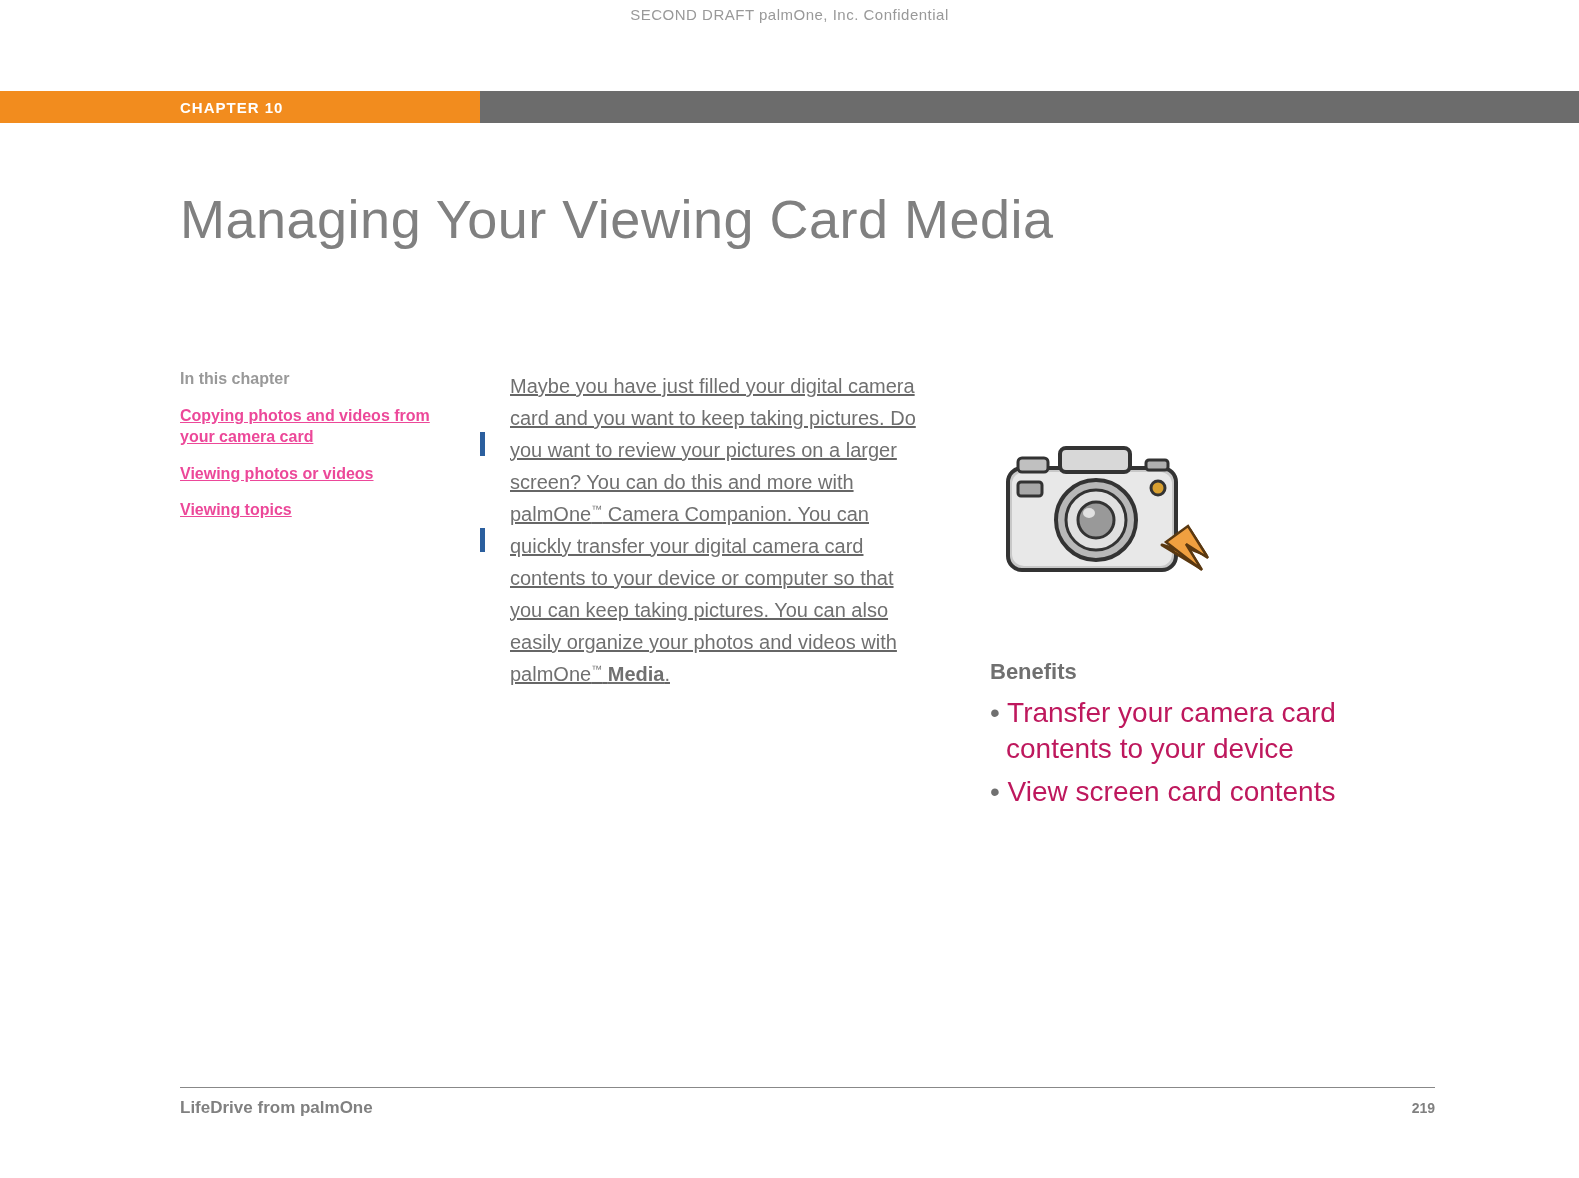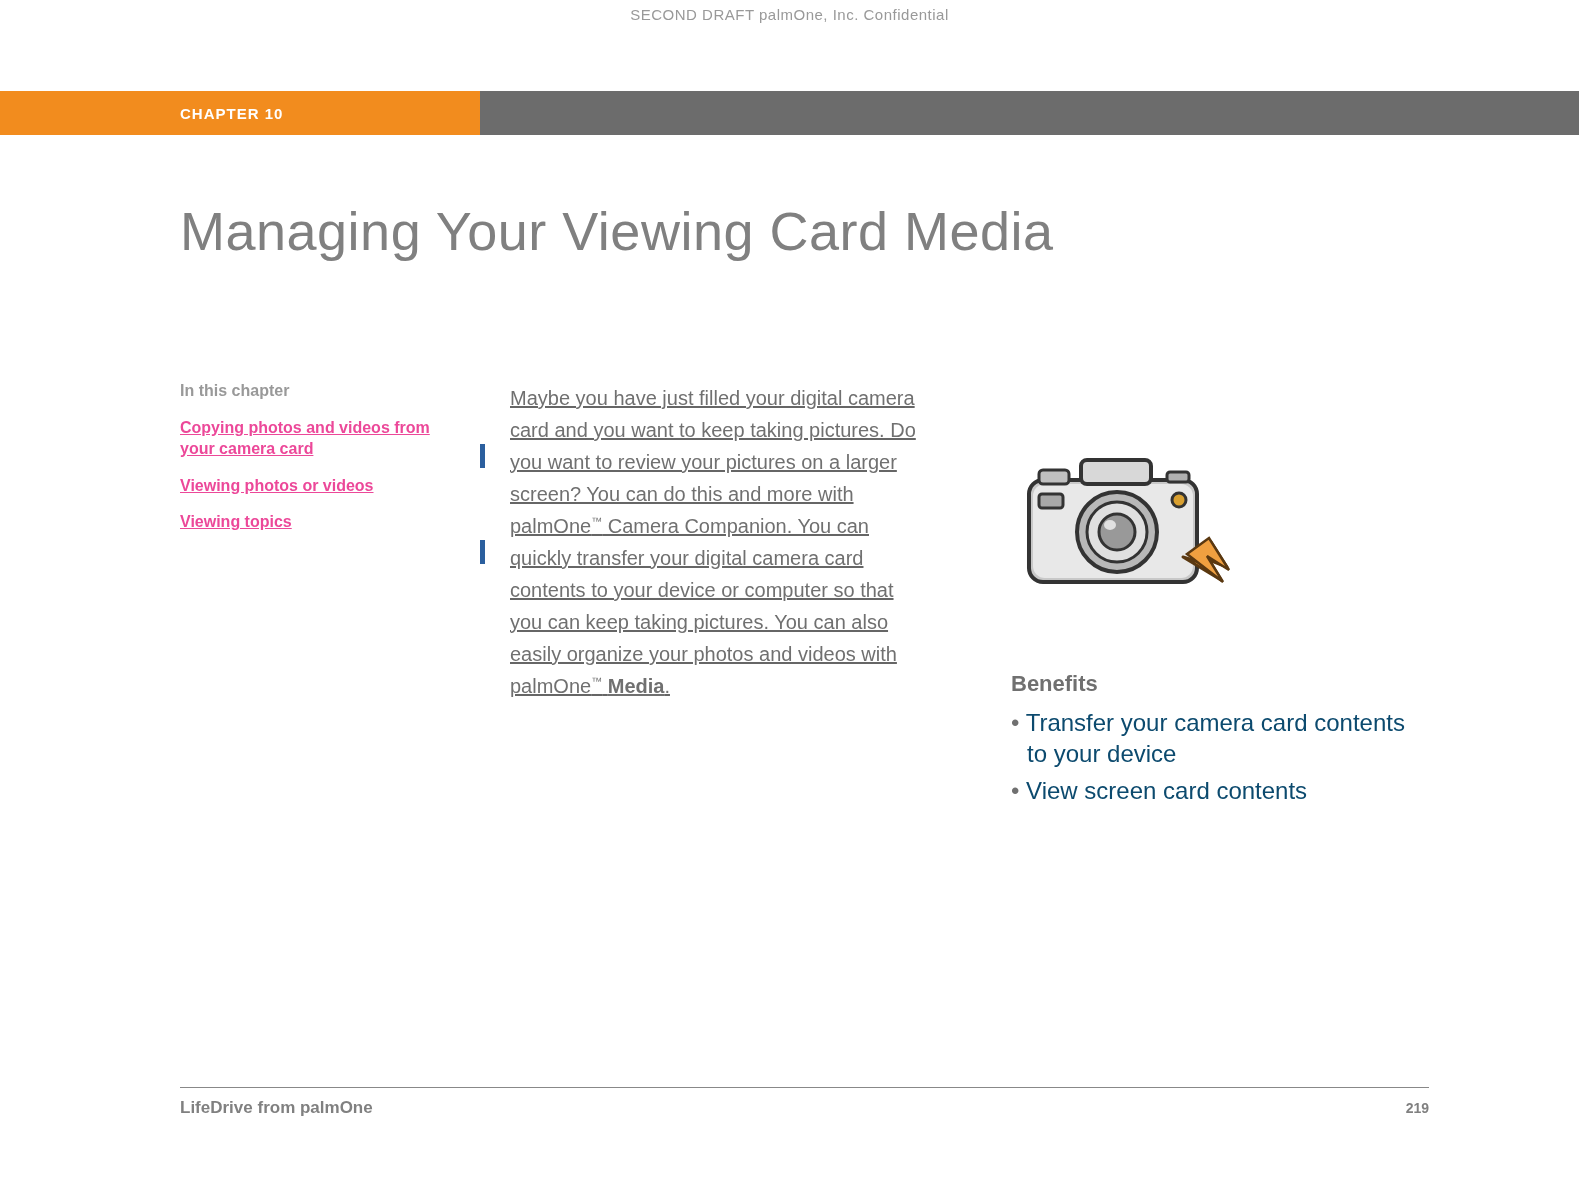--- a/index.html
+++ b/index.html
@@ -14,21 +14,21 @@
     .header-confidential {
       text-align: center;
       color: #999999;
       font-size: 15px;
       padding-top: 6px;
       letter-spacing: 0.5px;
     }
     .chapter-bar {
       display: flex;
       margin-top: 68px;
-      height: 44px;
+      height: 32px;
     }
     .chapter-orange {
       background: #f28c1e;
       width: 480px;
       display: flex;
       align-items: center;
       padding-left: 180px;
     }
     .chapter-label {
       color: #ffffff;
@@ -90,53 +90,52 @@
       color: #707070;
       line-height: 1.6;
     }
     .media-link {
       color: #707070;
       font-weight: bold;
       text-decoration: underline;
     }
     .right-col {
       width: 420px;
-      margin-left: 21px;
     }
     .camera-icon-wrap {
       margin-top: 50px;
       margin-bottom: 60px;
     }
     .camera-svg { width: 220px; height: 175px; }
     .benefits-heading {
       color: #707070;
       font-size: 22px;
       font-weight: bold;
       margin-bottom: 10px;
     }
     .benefits-list {
       list-style: none;
     }
     .benefits-list li {
-      color: #0c4a6e;
-      font-size: 24px;
+      color: #be185d;
+      font-size: 28px;
       line-height: 1.3;
       margin-bottom: 6px;
       padding-left: 16px;
       text-indent: -16px;
     }
     .benefits-list li::before {
       content: "• ";
       color: #707070;
     }
     .footer {
       position: absolute;
       bottom: 60px;
       left: 180px;
-      right: 150px;
+      right: 144px;
       border-top: 1.5px solid #888888;
       padding-top: 10px;
       display: flex;
       justify-content: space-between;
       align-items: center;
     }
     .footer-left {
       color: #808080;
       font-size: 17px;
       font-weight: bold;

